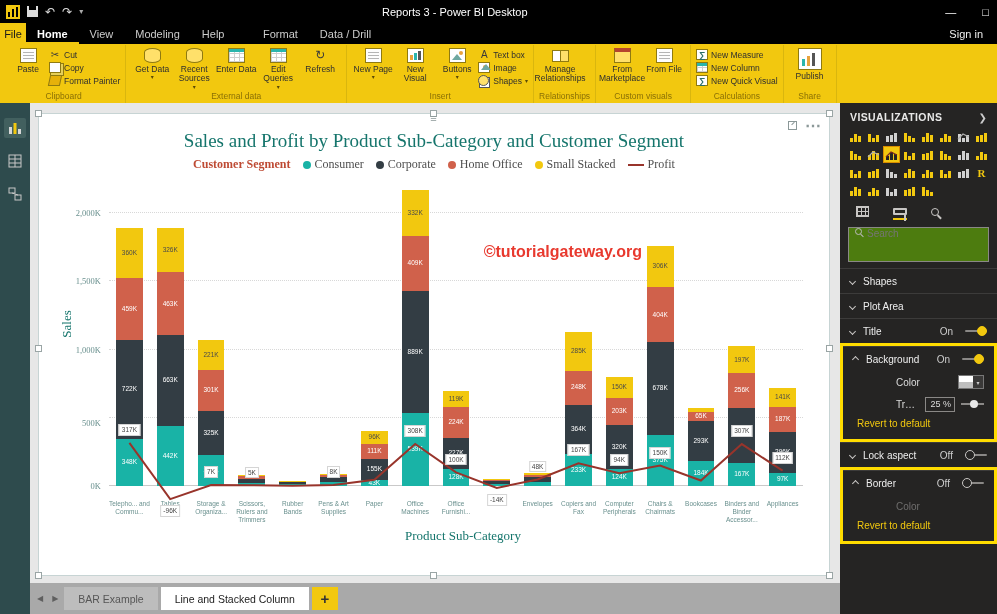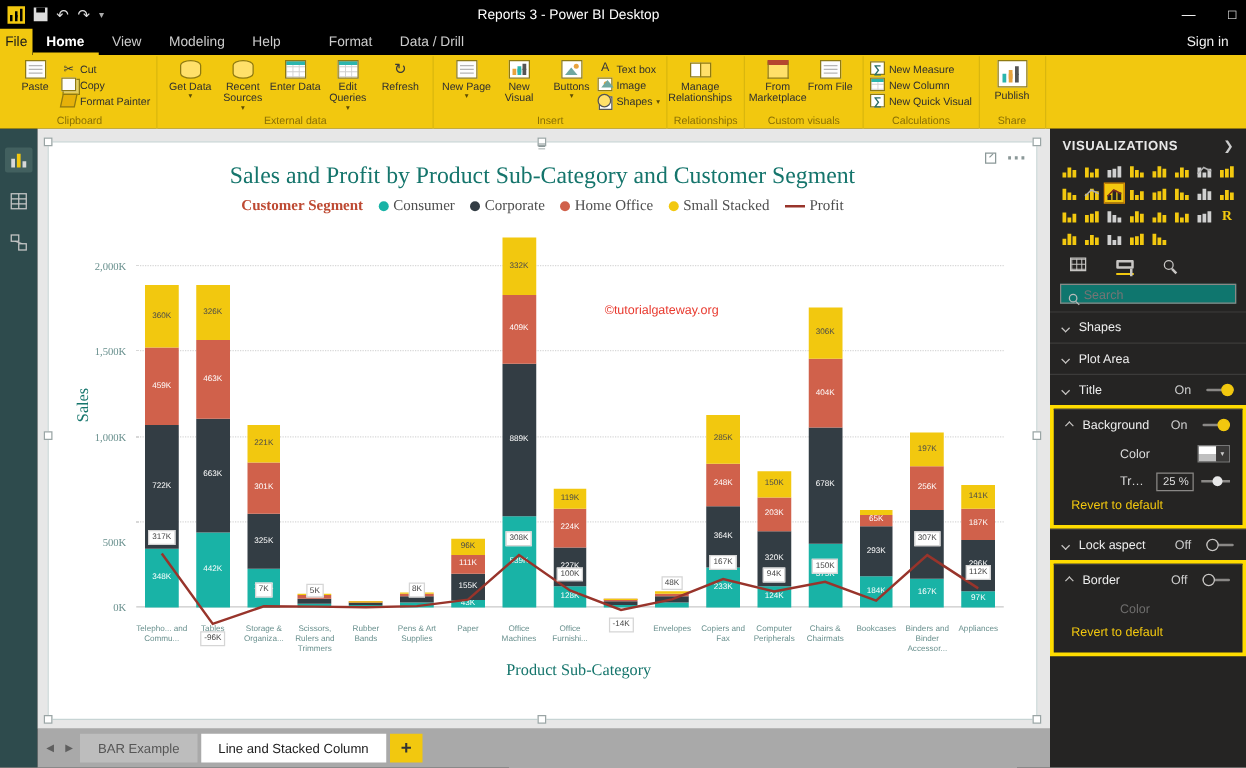--- a/index.html
+++ b/index.html
@@ -100,21 +100,21 @@
   .gridline { position:absolute; left:0; right:0; height:0; border-top:1px dotted #d8d8d8; }
   .gridline.base { border-top:1px solid #c9c9c9; }
   .ytick { position:absolute; left:-54px; width:46px; text-align:right; font-size:8.5px; color:#69908E; }
   .bars { position:absolute; inset:0; display:flex; align-items:flex-end; z-index:1; }
   .bcol { flex:1; height:100%; display:flex; flex-direction:column-reverse; justify-content:flex-start; padding:0 7px; }
   .seg { width:100%; position:relative; display:flex; align-items:center; justify-content:center; }
   .seg span { font-size:6.5px; font-family:"Liberation Sans", sans-serif; line-height:1; white-space:nowrap; }
   .profit-svg { position:absolute; left:0; top:0; overflow:visible; z-index:2; pointer-events:none; }
   .chip { position:absolute; transform:translateX(-50%); background:#fff; border:1px solid #d5d5d5; color:#444;
      font-size:6.5px; font-family:"Liberation Sans", sans-serif; padding:0 2px; line-height:1.5; z-index:3; white-space:nowrap; }
-  .watermark { position:absolute; left:54%; top:19%; color:#E8392E; font-weight:normal; font-size:10px; z-index:4; font-family:"Liberation Sans", sans-serif; }
+  .watermark { position:absolute; left:54%; top:19%; color:#E8392E; font-weight:bold; font-size:16px; z-index:4; font-family:"Liberation Sans", sans-serif; }
   .xlabels { display:flex; margin-left:58px; margin-right:14px; padding-top:14px; }
   .xcell { flex:1; text-align:center; font-size:6.5px; line-height:1.25; color:#69908E; font-family:"Liberation Sans", sans-serif; }
   .x-axis-title { text-align:center; margin-left:58px; color:#15756C; font-size:13px; padding-top:4px; }
 
   
   .rightpanel { width:157px; background:#252423; color:#e8e8e8; display:flex; flex-direction:column; font-size:10px; }
   .vp-header { display:flex; align-items:center; padding:8px 10px 6px; }
   .vp-title { font-size:10.5px; font-weight:bold; letter-spacing:.4px; flex:1; }
   .vp-collapse { color:#ccc; }
   .vizgrid { display:grid; grid-template-columns:repeat(8,1fr); gap:3px 3px; padding:0 8px; }
@@ -122,21 +122,21 @@
   .vizcell.sel { background:#F2C80F; outline:1px solid #d88c00; }
   .vizcell .r-glyph { color:#F2C80F; font-weight:bold; font-size:11px; font-family:"Liberation Serif", serif; }
   .pane-tabs { display:flex; gap:24px; padding:8px 0 5px 16px; align-items:center; }
   .ptab { padding-bottom:3px; display:flex; align-items:center; }
   .ptab.active { box-shadow:0 2px 0 #F2C80F; }
   .fields-ic { width:13px; height:11px; border:1px solid #c8c6c4; background-image:linear-gradient(#c8c6c4 1px, transparent 1px), linear-gradient(90deg,#c8c6c4 1px, transparent 1px); background-size:4px 4px; }
   .roller-ic { width:14px; height:7px; border:2px solid #c8c6c4; border-radius:1px; position:relative; }
   .roller-ic::after { content:""; position:absolute; right:-1px; top:5px; width:2px; height:6px; background:#c8c6c4; }
   .mag-ic { width:8px; height:8px; border:1.5px solid #c8c6c4; border-radius:50%; position:relative; }
   .mag-ic::after { content:""; position:absolute; right:-4px; bottom:-3px; width:5px; height:1.5px; background:#c8c6c4; transform:rotate(45deg); }
-  .searchbox { margin:2px 8px 6px; height:16px; border:1px solid #8a8886; background:#0f766e; display:flex; align-items:flex-end; padding:0 6px; gap:5px; }
+  .searchbox { margin:2px 8px 6px; height:35px; border:1px solid #8a8886; background:#4d7c0f; display:flex; align-items:flex-start; padding:0 6px; gap:5px; }
   .search-ic { width:7px; height:7px; border:1px solid #bbb; border-radius:50%; position:relative; flex:none; }
   .search-ic::after { content:""; position:absolute; right:-3px; bottom:-2px; width:4px; height:1px; background:#bbb; transform:rotate(45deg); }
   .searchbox input { background:transparent; border:none; outline:none; color:#ddd; font-size:10px; width:100%; font-family:"Liberation Sans", sans-serif; }
   .sections { flex:1; display:flex; flex-direction:column; overflow:hidden; }
   .sec { border-top:1px solid #3c3b3a; }
   .sec-head { height:24px; display:flex; align-items:center; gap:8px; padding:0 10px; }
   .chev { width:5px; height:5px; border-left:1.5px solid #c8c6c4; border-bottom:1.5px solid #c8c6c4; flex:none; }
   .chev.down { transform:rotate(-45deg); }
   .chev.up { transform:rotate(135deg); }
   .sec-label { flex:1; color:#eee; }
@@ -407,21 +407,21 @@
                   <span class="legend-line" style="background: rgb(152, 52, 43);"></span>
                   <span>Profit</span>
                 </span>
               </div>
             <div class="plotwrap">
               <span class="y-axis-title">Sales</span>
               <div class="plot-outer" id="plotouter">
                   <div class="gridline base" style="bottom: 0px;"></div>
                   <div class="ytick" style="bottom: -5px;">0K</div>
                   <div class="gridline" style="bottom: 68.1818px;"></div>
-                  <div class="ytick" style="bottom: 47px;">500K</div>
+                  <div class="ytick" style="bottom: 58px;">500K</div>
                   <div class="gridline" style="bottom: 136.364px;"></div>
                   <div class="ytick" style="bottom: 131.364px;">1,000K</div>
                   <div class="gridline" style="bottom: 204.545px;"></div>
                   <div class="ytick" style="bottom: 199.545px;">1,500K</div>
                   <div class="gridline" style="bottom: 272.727px;"></div>
                   <div class="ytick" style="bottom: 267.727px;">2,000K</div>
                   <div class="bars">
                     <div class="bcol">
                       <div class="seg" style="height: 47.4545px; background: rgb(25, 179, 166);">
                         <span style="color: rgb(255, 255, 255);">348K</span>

